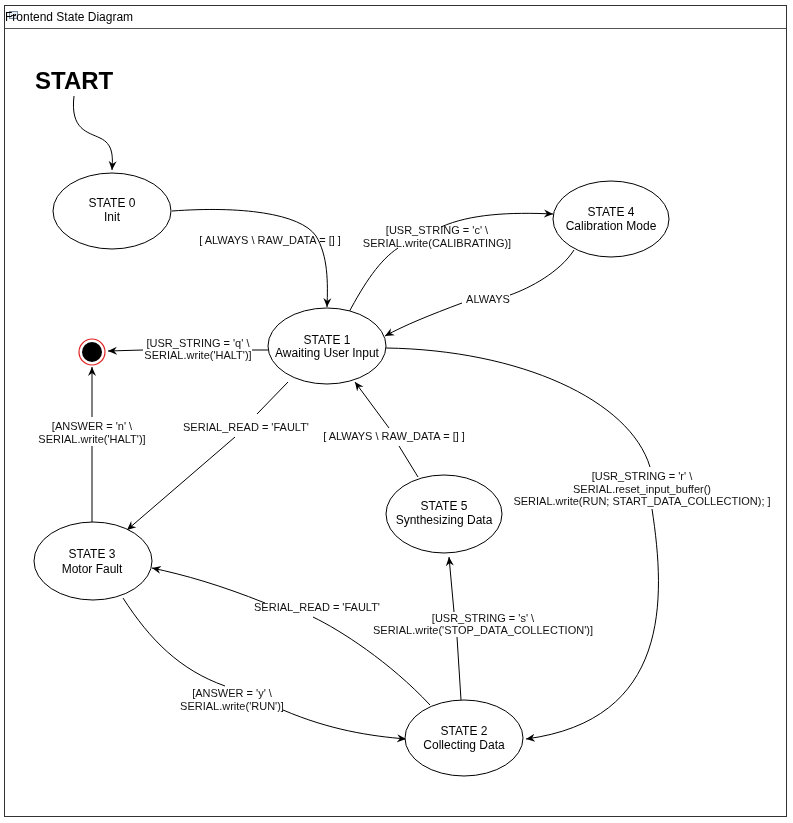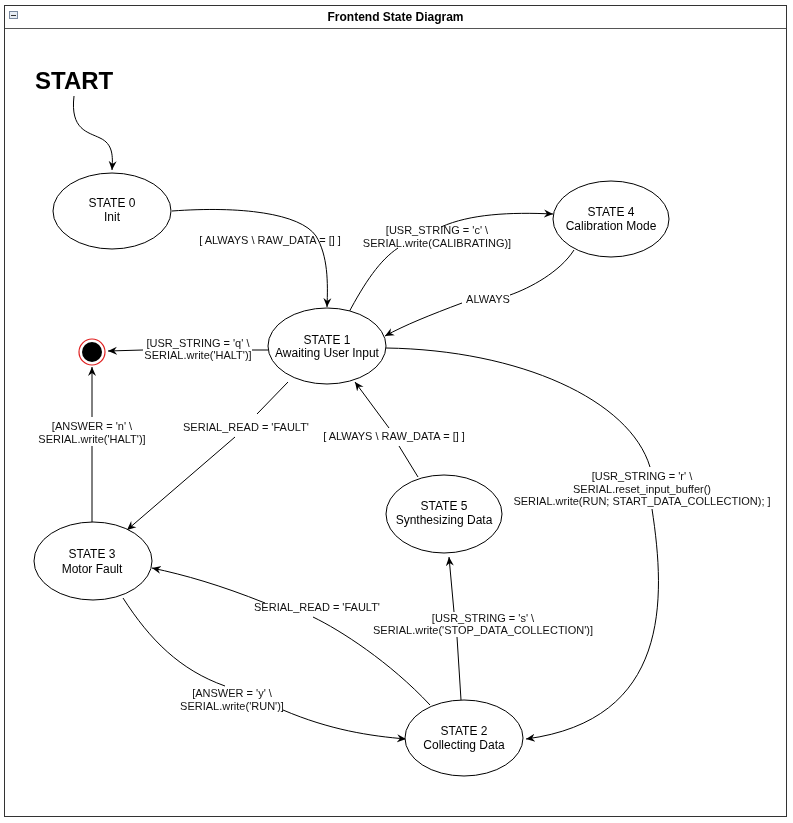--- a/index.html
+++ b/index.html
@@ -1,21 +1,21 @@
 <!DOCTYPE html>
 <html><head>
 <meta charset="utf-8">
 <style>
   html, body { margin: 0; padding: 0; background: #ffffff; }
   body { width: 793px; height: 823px; position: relative; overflow: hidden; font-family: "Liberation Sans", sans-serif; }
   .frame { position: absolute; left: 4px; top: 5px; width: 783px; height: 812px; border: 1px solid #333; box-sizing: border-box; background: #fff; }
   .titlebar { position: absolute; left: 0; top: 0; right: 0; height: 22px; border-bottom: 1px solid #555; }
   .collapse { position: absolute; left: 4px; top: 5px; width: 9px; height: 8px; border: 1px solid #7a8aa0; background: #e6ecf3; box-sizing: border-box; }
   .collapse::after { content: ""; position: absolute; left: 1px; right: 1px; top: 3px; height: 1px; background: #333; }
-  .title { position: absolute; left: 0; right: 0; top: 4px; text-align: center; font-size: 12px; font-weight: bold; color: #000; }
+  .title { position: absolute; left: 0; right: 0; top: 4px; text-align: left; font-size: 12px; font-weight: normal; color: #000; }
   svg { position: absolute; left: 0; top: 0; }
   .lbl { font-size: 11px; fill: #111; text-anchor: middle; }
   .st { font-size: 12px; fill: #000; text-anchor: middle; }
   .start { font-size: 24px; font-weight: bold; fill: #000; }
 </style>
 </head>
 <body>
 
 <div class="frame">
   <div class="titlebar">

